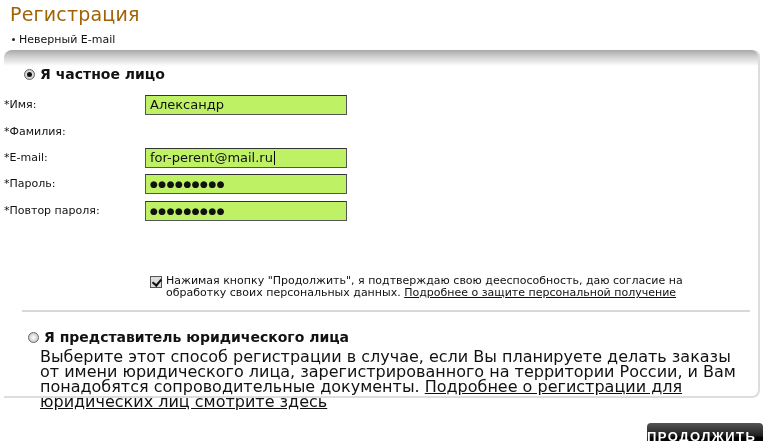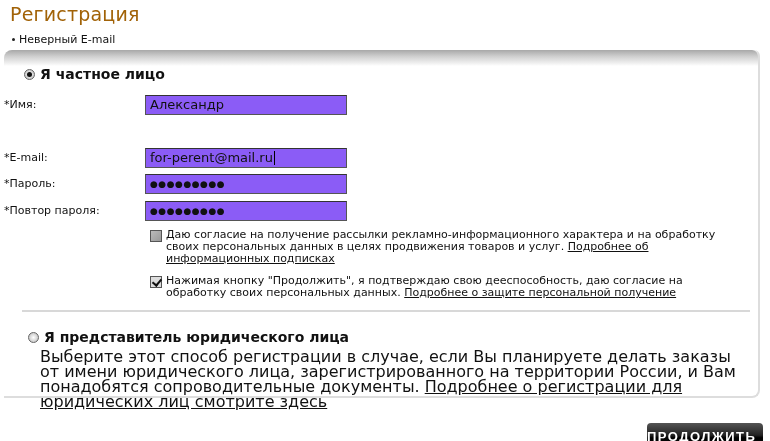--- a/index.html
+++ b/index.html
@@ -17,21 +17,21 @@
       border-radius: 8px 6px 0 0; }
 
     .section-head { position: absolute; display: flex; align-items: center; font-weight: bold; font-size: 14px; color: #111; }
     .radio { width: 11px; height: 11px; border-radius: 50%; border: 1px solid #666;
       background: radial-gradient(circle, #fff 0%, #ccc 70%, #999 100%); margin-right: 5px; position: relative; }
     .radio.checked::after { content: ""; position: absolute; left: 2px; top: 2px; width: 5px; height: 5px; border-radius: 50%; background: #111; }
 
     .form-row { position: absolute; left: 0; width: 360px; height: 21px; display: flex; align-items: center; }
     .form-row .label { width: 141px; font-size: 11px; padding-right: 3px; color: #111; }
     .form-row .field { width: 202px; height: 20px; border: 1px solid #555; border-top-color: #333;
-      font-size: 13px; padding: 0 4px; display: flex; align-items: center; background: #8b5cf6; font-family: "DejaVu Sans", sans-serif; color: #111; }
+      font-size: 13px; padding: 0 4px; display: flex; align-items: center; background: #bef264; font-family: "DejaVu Sans", sans-serif; color: #111; }
     .form-row .field.password { font-size: 9px; letter-spacing: 0.5px; font-weight: bold; }
     .caret { display: inline-block; width: 1px; height: 14px; background: #000; margin-left: 1px; }
 
     .consent { position: absolute; left: 146px; display: flex; align-items: flex-start; font-size: 11px; line-height: 12px; width: 590px; }
     .checkbox { flex: none; width: 12px; height: 12px; border: 1px solid #555; margin: 1px 4px 0 0;
       background: linear-gradient(135deg, #bbb, #999); position: relative; }
     .checkbox.checked { background: #ddd; }
     .checkbox.checked::after { content: ""; position: absolute; left: 3px; top: 0px; width: 4px; height: 7px;
       border-right: 2px solid #111; border-bottom: 2px solid #111; transform: rotate(40deg); }
     a, .link { color: #111; text-decoration: underline; }
@@ -56,41 +56,38 @@
   <label class="section-head" style="left:20px; top:16px;">
     <span class="radio checked"></span>
     <span>Я частное лицо</span>
   </label>
 
   <div class="form-row" style="top:44px;">
     <span class="label">*Имя:</span>
     <div class="field">Александр</div>
   </div>
   <div class="form-row" style="top:71px;">
+    <span class="label">*Фамилия:</span>
   </div>
   <div class="form-row" style="top:97px;">
     <span class="label">*E-mail:</span>
     <div class="field">
         <span>for-perent@mail.ru</span>
         <span class="caret"></span>
       </div>
   </div>
   <div class="form-row" style="top:123px;">
     <span class="label">*Пароль:</span>
     <div class="field password">●●●●●●●●●</div>
   </div>
   <div class="form-row" style="top:150px;">
     <span class="label">*Повтор пароля:</span>
     <div class="field password">●●●●●●●●●</div>
   </div>
 
-  <div class="consent" style="top:179px;">
-    <span class="checkbox"></span>
-    <span><span>Даю согласие на получение рассылки рекламно-информационного характера и на обработку своих персональных данных в целях продвижения товаров и услуг. </span><a class="link">Подробнее об информационных подписках</a></span>
-  </div>
 
   <div class="consent" style="top:225px;">
     <span class="checkbox checked"></span>
     <span><span>Нажимая кнопку "Продолжить", я подтверждаю свою дееспособность, даю согласие на обработку своих персональных данных. </span><a class="link">Подробнее о защите персональной получение</a></span>
   </div>
 </div>
 
 <div class="separator"></div>
 
 <label class="section-head" style="left:28px; top:329px;">

